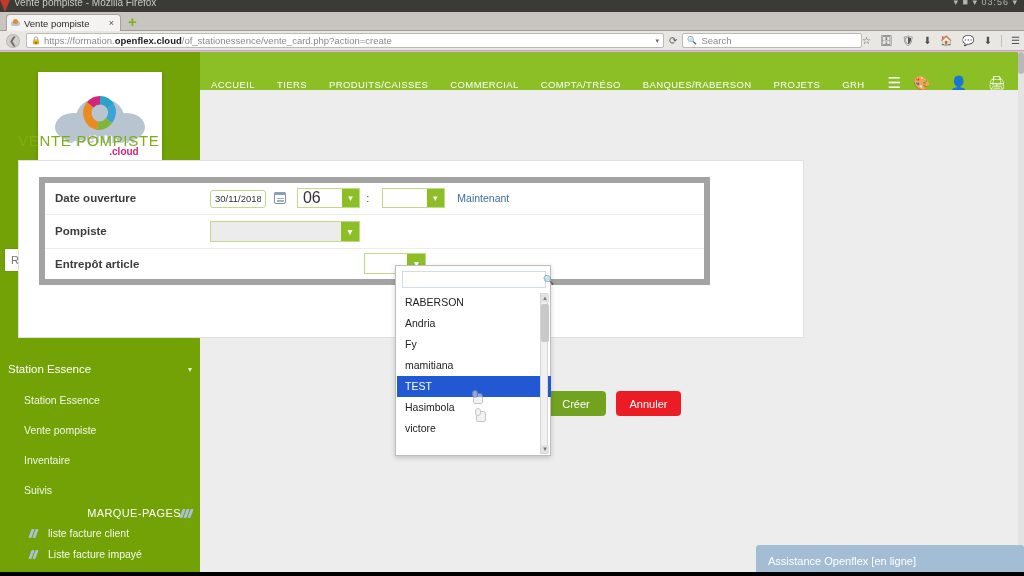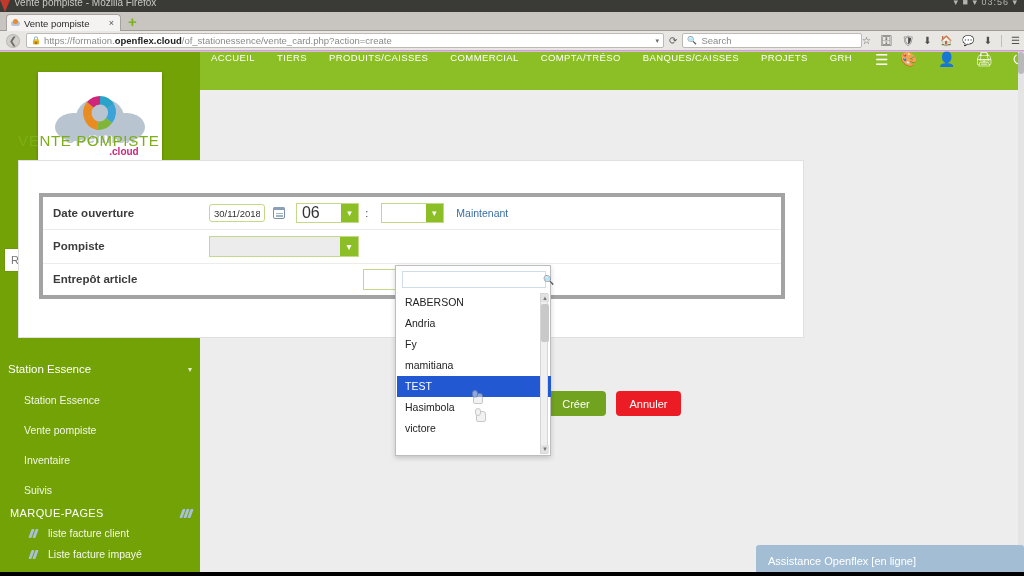--- a/index.html
+++ b/index.html
@@ -120,39 +120,39 @@
     display:flex; align-items:center; justify-content:space-between;
     font-size:11.5px; color:#fff;
   }
   .side-group .caret { font-size:8px; color:#e2eec9; }
   .side-link {
     position:absolute; left:24px; font-size:10.5px; color:#f2f7e6; cursor:pointer;
     white-space:nowrap;
   }
   .side-heading {
     position:absolute; left:10px; top:455px; width:182px;
-    display:flex; align-items:center; justify-content:space-between;
+    display:flex; align-items:center; justify-content:flex-end;
     font-size:11px; color:#fff; letter-spacing:.4px;
   }
   .bm-row {
     position:absolute; left:30px; display:flex; align-items:center; gap:7px;
     font-size:10.5px; color:#f4f8ea; cursor:pointer; white-space:nowrap;
   }
   .bm-ico {
     width:11px;height:9px; position:relative; flex:0 0 auto;
   }
   .bm-ico i {
     position:absolute; top:0; width:3px; height:9px; background:#a8c1d8;
     transform:skewX(-20deg); border-radius:1px; display:block; font-style:normal;
   }
 
   
   .topnav {
     position:absolute; left:200px; top:0; width:824px; height:38px;
-    background:#8cbf26; display:flex; align-items:flex-start;
+    background:#8cbf26; display:flex; align-items:flex-end;
   }
   .topnav-item {
     font-size:9.5px; color:#fff; letter-spacing:.4px; cursor:pointer;
     padding:0 11px; white-space:nowrap;
   }
   .topnav-burger {
     font-size:15px; color:#fff; cursor:pointer; padding:0 12px; line-height:1;
   }
   .topnav-right { margin-left:auto; display:flex; align-items:center; gap:20px; padding-right:18px; }
   .topnav-right .ic { color:#fff; font-size:14px; cursor:pointer; line-height:1; }
@@ -166,22 +166,22 @@
   .content { position:absolute; left:200px; top:38px; width:818px; height:486px; background:#ededed; }
   .page-title {
     position:absolute; left:18px; top:80px; font-size:15px; color:#7cae17;
     letter-spacing:.7px;
   }
   .card {
     position:absolute; left:18px; top:108px; width:786px; height:178px;
     background:#fff; border:1px solid #e0e0e0;
   }
   .ftable {
-    position:absolute; left:20px; top:32px; width:746px;
-    border:4px solid #a3a3a3; border-collapse:collapse;
+    position:absolute; left:20px; top:16px; width:671px;
+    border:6px solid #a3a3a3; border-collapse:collapse;
   }
   .ftable td {
     border-bottom:1px solid #ececec; height:34px; vertical-align:middle;
     padding:0 10px;
   }
   .ftable tr:last-child td { border-bottom:none; }
   .flabel { width:158px; font-size:11.5px; color:#3c3c3c; font-weight:bold; }
 
   .inp-date {
     width:56px; height:18px; border:1px solid #c3d98a; border-radius:3px;
@@ -411,21 +411,21 @@
       </div>
 
     </div>
 
     <div class="topnav">
       <span class="topnav-item">ACCUEIL</span>
       <span class="topnav-item">TIERS</span>
       <span class="topnav-item">PRODUITS/CAISSES</span>
       <span class="topnav-item">COMMERCIAL</span>
       <span class="topnav-item">COMPTA/TRÉSO</span>
-      <span class="topnav-item">BANQUES/CAISSES</span>
+      <span class="topnav-item">BANQUES/RABERSON</span>
       <span class="topnav-item">PROJETS</span>
       <span class="topnav-item">GRH</span>
       <span class="topnav-burger">☰</span>
       <span class="topnav-right">
         <span class="ic">🎨</span>
         <span class="ic">👤</span>
         <span class="ic">🖨</span>
         <span class="ic">⏻</span>
       </span>
     </div>

